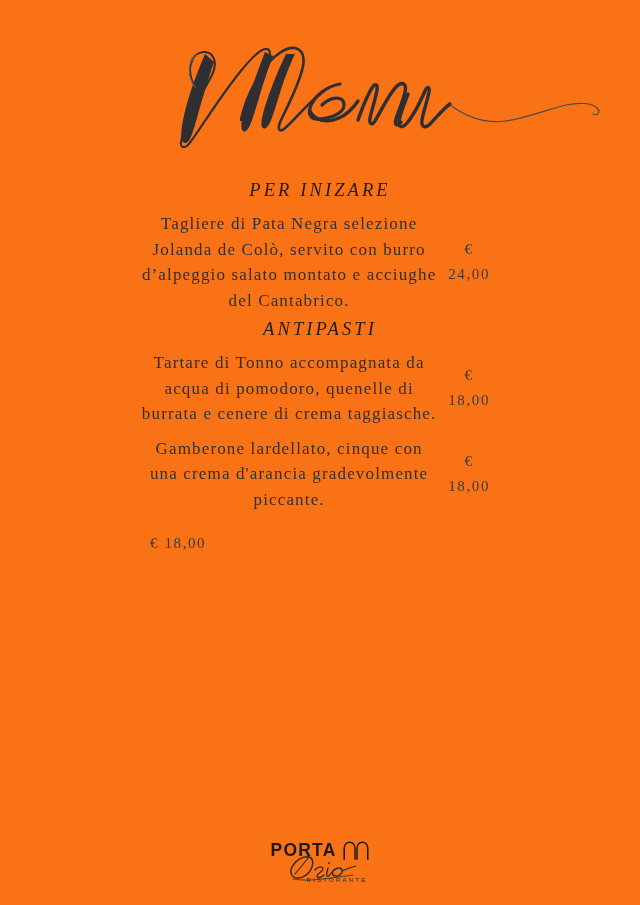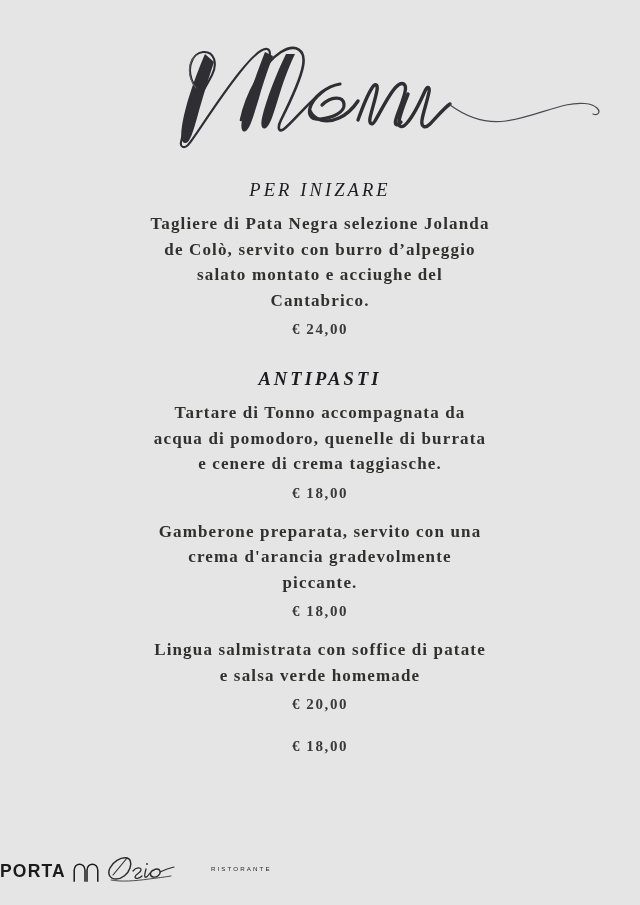--- a/index.html
+++ b/index.html
@@ -12,21 +12,21 @@
     background: #ffffff;
     font-family: "Liberation Serif", serif;
     color: #2a2a2e;
     overflow: hidden;
     position: relative;
   }
 
   .menu-page {
     width: 640px;
     height: 905px;
-    background: #e5e5e5;
+    background: #f97316;
     position: relative;
     box-sizing: border-box;
     display: flex;
     flex-direction: column;
     align-items: center;
   }
 
   
   .title-block {
     width: 640px;
@@ -66,65 +66,64 @@
     font-weight: 400;
     font-size: 18.5px;
     letter-spacing: 3.1px;
     color: #1d1d21;
     text-align: center;
     margin: 0;
     padding: 0;
     line-height: 1.3;
   }
   .section--first .section-heading { margin-top: 20px; }
-  .section--second .section-heading { margin-top: 21px; font-weight: bold; }
+  .section--second .section-heading { margin-top: 4px; }
 
   .items {
     width: 640px;
     display: flex;
     flex-direction: column;
     align-items: center;
   }
   .item {
     width: 360px;
     display: flex;
-    flex-direction: column;
+    flex-direction: row;
     align-items: center;
     margin-top: 9px;
-    font-weight: bold;
   }
   .item-name {
     font-family: "Liberation Serif", serif;
     font-size: 17px;
     letter-spacing: 1.15px;
     line-height: 25.5px;
     text-align: center;
     color: #30302f;
     margin: 0;
     max-width: 340px;
   }
   .item-price {
     font-family: "Liberation Serif", serif;
     font-size: 15px;
     letter-spacing: 1.6px;
     line-height: 25px;
     text-align: center;
     color: #3a3a3a;
-    margin: 4px;
+    margin: 10px;
     font-variant-numeric: oldstyle-nums;
   }
 
   
   .footer-logo {
     position: absolute;
     left: 0;
     right: 0;
     bottom: 22px;
     display: flex;
-    flex-direction: row;
+    flex-direction: column;
     align-items: center;
   }
   .logo-top-row {
     display: flex;
     align-items: center;
     gap: 7px;
   }
   .logo-porta {
     font-family: "Liberation Sans", sans-serif;
     font-weight: 700;
@@ -195,28 +194,24 @@
     <div class="section section--second">
       <h2 class="section-heading">ANTIPASTI</h2>
       <div class="items">
 
         <div class="item">
           <p class="item-name">Tartare di Tonno accompagnata da acqua di pomodoro, quenelle di burrata e cenere di crema taggiasche.</p>
           <p class="item-price">€ 18,00</p>
         </div>
 
         <div class="item">
-          <p class="item-name">Gamberone preparata, servito con una crema d'arancia gradevolmente piccante.</p>
+          <p class="item-name">Gamberone lardellato, cinque con una crema d'arancia gradevolmente piccante.</p>
           <p class="item-price">€ 18,00</p>
         </div>
 
-        <div class="item">
-          <p class="item-name">Lingua salmistrata con soffice di patate e salsa verde homemade</p>
-          <p class="item-price">€ 20,00</p>
-        </div>
 
         <div class="item">
           <p class="item-price">€ 18,00</p>
         </div>
 
       </div>
     </div>
 
   </div>
 

